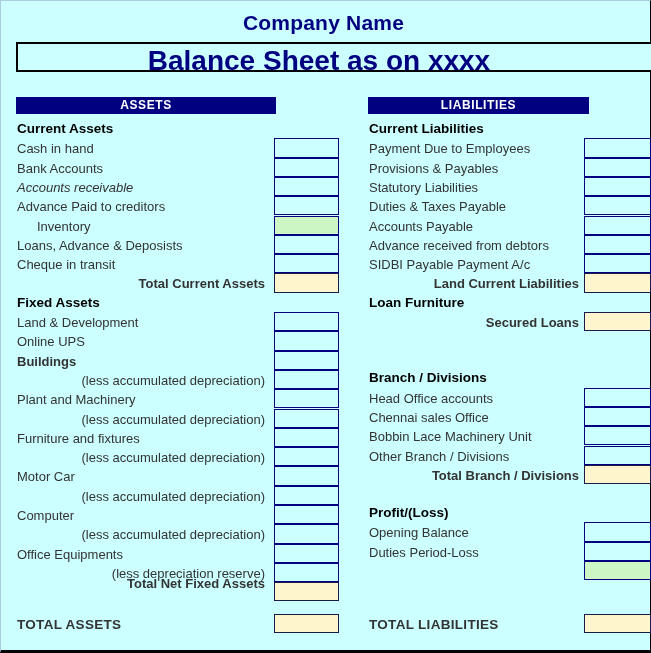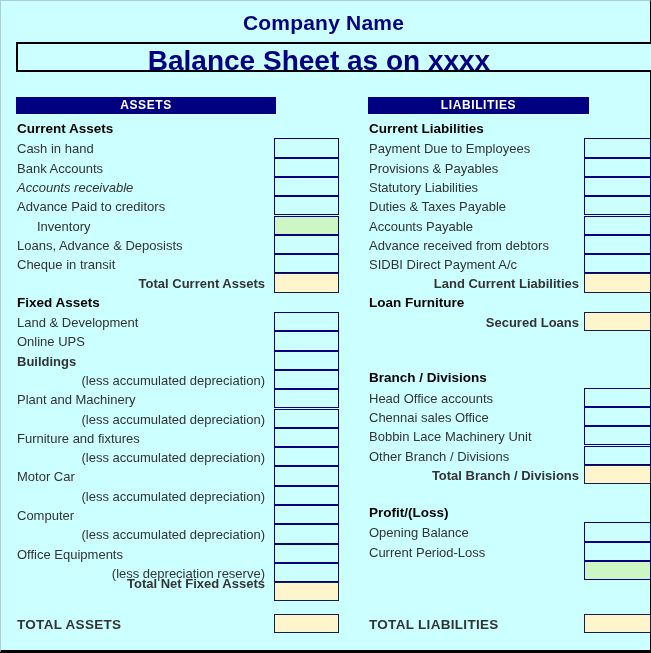--- a/index.html
+++ b/index.html
@@ -178,41 +178,41 @@
       <div class="lbl " style="left: 368px; top: 159.6px;">Provisions &amp; Payables</div>
       <div class="cell" style="left: 583px; top: 156.6px; width: 67px; height: 19.3px;"></div>
       <div class="lbl " style="left: 368px; top: 178.9px;">Statutory Liabilities</div>
       <div class="cell" style="left: 583px; top: 175.9px; width: 67px; height: 19.3px;"></div>
       <div class="lbl " style="left: 368px; top: 198.2px;">Duties &amp; Taxes Payable</div>
       <div class="cell" style="left: 583px; top: 195.2px; width: 67px; height: 19.3px;"></div>
       <div class="lbl " style="left: 368px; top: 217.5px;">Accounts Payable</div>
       <div class="cell" style="left: 583px; top: 214.5px; width: 67px; height: 19.3px;"></div>
       <div class="lbl " style="left: 368px; top: 236.8px;">Advance received from debtors</div>
       <div class="cell" style="left: 583px; top: 233.8px; width: 67px; height: 19.3px;"></div>
-      <div class="lbl " style="left: 368px; top: 256.1px;">SIDBI Direct Payment A/c</div>
+      <div class="lbl " style="left: 368px; top: 256.1px;">SIDBI Payable Payment A/c</div>
       <div class="cell" style="left: 583px; top: 253.1px; width: 67px; height: 19.3px;"></div>
       <div class="lbl total" style="left: auto; right: 71px; text-align: right; top: 275.4px;">Land Current Liabilities</div>
       <div class="cell yellow" style="left: 583px; top: 272.4px; width: 67px; height: 19.3px;"></div>
       <div class="lbl group" style="left: 368px; top: 293.7px;">Loan Furniture</div>
       <div class="lbl total" style="left: auto; right: 71px; text-align: right; top: 314px;">Secured Loans</div>
       <div class="cell yellow" style="left: 583px; top: 311px; width: 67px; height: 19.3px;"></div>
       <div class="lbl group" style="left: 368px; top: 369.3px;">Branch / Divisions</div>
       <div class="lbl " style="left: 368px; top: 389.6px;">Head Office accounts</div>
       <div class="cell" style="left: 583px; top: 386.6px; width: 67px; height: 19.3px;"></div>
       <div class="lbl " style="left: 368px; top: 408.9px;">Chennai sales Office</div>
       <div class="cell" style="left: 583px; top: 405.9px; width: 67px; height: 19.3px;"></div>
       <div class="lbl " style="left: 368px; top: 428.2px;">Bobbin Lace Machinery Unit</div>
       <div class="cell" style="left: 583px; top: 425.2px; width: 67px; height: 19.3px;"></div>
       <div class="lbl " style="left: 368px; top: 447.5px;">Other Branch / Divisions</div>
       <div class="cell" style="left: 583px; top: 444.5px; width: 67px; height: 19.3px;"></div>
       <div class="lbl total" style="left: auto; right: 71px; text-align: right; top: 466.8px;">Total Branch / Divisions</div>
       <div class="cell yellow" style="left: 583px; top: 463.8px; width: 67px; height: 19.3px;"></div>
       <div class="lbl group" style="left: 368px; top: 504.1px;">Profit/(Loss)</div>
       <div class="lbl " style="left: 368px; top: 524.4px;">Opening Balance</div>
       <div class="cell" style="left: 583px; top: 521.4px; width: 67px; height: 19.3px;"></div>
-      <div class="lbl " style="left: 368px; top: 543.7px;">Current Period-Loss</div>
+      <div class="lbl " style="left: 368px; top: 543.7px;">Duties Period-Loss</div>
       <div class="cell" style="left: 583px; top: 540.7px; width: 67px; height: 19.3px;"></div>
       <div class="cell green" style="left: 583px; top: 560px; width: 67px; height: 19.3px;"></div>
       <div class="lbl grand" style="left: 368px; top: 616px;">TOTAL LIABILITIES</div>
       <div class="cell yellow" style="left: 583px; top: 613px; width: 67px; height: 19.3px;"></div>
     </div>
 
 </div>
 
 </body></html>

